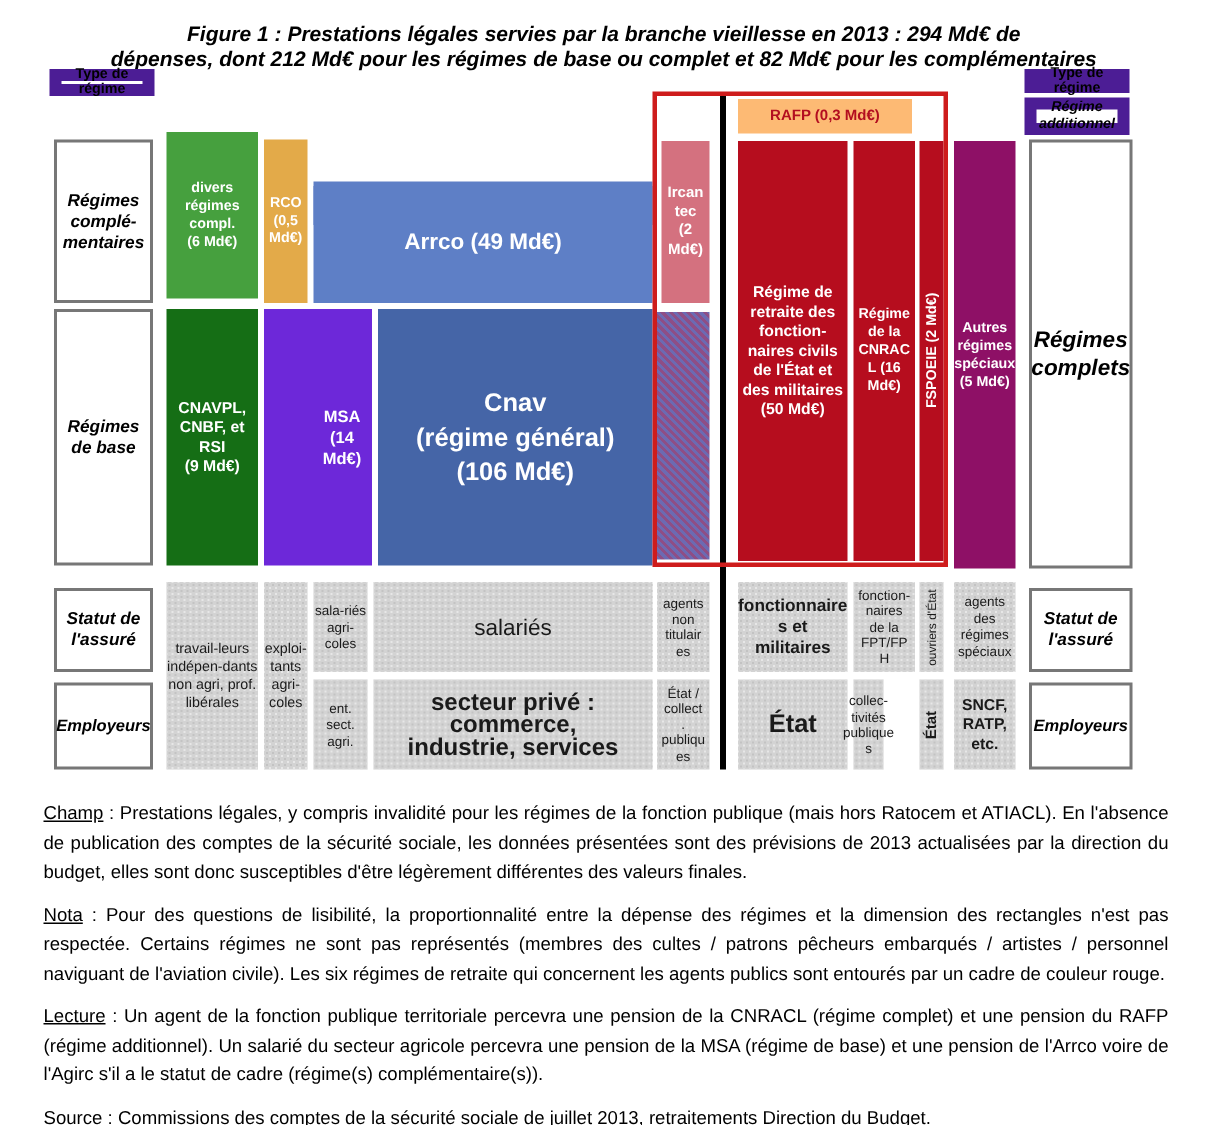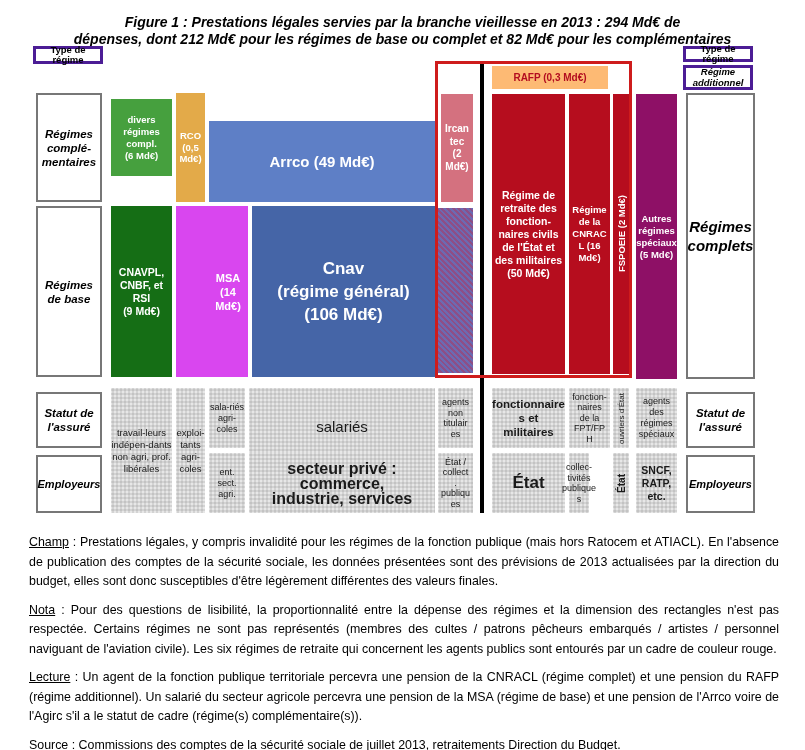--- a/index.html
+++ b/index.html
@@ -5,28 +5,28 @@
   html,body{margin:0;padding:0;background:#fff;}
   #page{position:relative;width:805px;height:750px;background:#fff;
         font-family:"Liberation Sans",sans-serif;color:#000;overflow:hidden;}
   .pre{white-space:pre-line;}
   .abs{position:absolute;box-sizing:border-box;}
   .ctr{display:flex;align-items:center;justify-content:center;text-align:center;}
   .title{left:40px;top:14px;width:725px;font-weight:bold;font-style:italic;
          font-size:14px;line-height:17px;text-align:center;}
   .labelbox{background:#fff;border:2px solid #777;font-weight:bold;font-style:italic;
             font-size:11.5px;line-height:14px;}
-  .typebox{background:#fff;border:3px solid #4c1d95;font-weight:bold;font-size:9.5px;line-height:10.5px;}
+  .typebox{background:#fff;border:8px solid #4c1d95;font-weight:bold;font-size:9.5px;line-height:10.5px;}
   .typebox.it{font-style:italic;}
   .redlabel{color:#e01d1d;font-weight:bold;font-size:11.5px;}
   .blk{color:#fff;font-weight:bold;}
   .green{background:#46a03e;}
   .dkgreen{background:#156e15;}
   .gold{background:#e3aa49;}
-  .dkgold{background:#d946ef;padding-left:32px;}
+  .dkgold{background:#6d28d9;padding-left:32px;}
   .blue{background:#5e7fc6;}
   .dkblue{background:#4565a7;}
   .rose{background:#d4717f;}
   .pink{background:#fdba74;color:#b30e20;}
   .dkred{background:#b60d1e;}
   .purple{background:#8e1066;}
   .hatch{background:repeating-linear-gradient(45deg,#6c6ab2 0px,#6c6ab2 2px,#8e4e86 2px,#8e4e86 4px);}
   .gray{background-color:#d3d3d3;
         background-image:radial-gradient(#c3c3c3 1px,transparent 1px),
                          radial-gradient(#e7e7e7 1px,transparent 1px);
@@ -54,21 +54,21 @@
 
   <div class="abs labelbox ctr pre" style="left:36px;top:93px;width:66px;height:109px;">Régimes
 complé-
 mentaires</div>
   <div class="abs labelbox ctr pre" style="left:36px;top:206px;width:66px;height:171px;">Régimes
 de base</div>
   <div class="abs labelbox ctr pre" style="left:36px;top:392px;width:66px;height:56px;">Statut de
 l'assuré</div>
   <div class="abs labelbox ctr pre" style="left:36px;top:455px;width:66px;height:58px;font-size:11px;">Employeurs</div>
 
-  <div class="abs blk green ctr pre" style="left:111px;top:99px;width:61px;height:77px;font-size:9.5px;line-height:12px;">divers
+  <div class="abs blk green ctr pre" style="left:111px;top:88px;width:61px;height:111px;font-size:9.5px;line-height:12px;">divers
 régimes
 compl.
 (6 Md€)</div>
   <div class="abs blk gold ctr pre" style="left:176px;top:93px;width:29px;height:109px;font-size:9.5px;line-height:11.5px;">RCO
 (0,5
 Md€)</div>
   <div class="abs blk blue ctr" style="left:209px;top:92px;width:226px;height:26px;font-size:15px;margin-top:32px;">Agirc (23 Md€)</div>
   <div class="abs blk blue ctr" style="left:209px;top:121px;width:226px;height:81px;font-size:15px;">Arrco (49 Md€)</div>
   <div class="abs blk rose ctr pre" style="left:441px;top:94px;width:32px;height:108px;font-size:10px;line-height:12.5px;">Ircan
 tec
@@ -116,21 +116,21 @@
 libérales</div>
   <div class="abs gray ctr pre" style="left:176px;top:388px;width:29px;height:125px;font-size:9.5px;line-height:12px;">exploi-
 tants
 agri-
 coles</div>
   <div class="abs gray ctr pre" style="left:209px;top:388px;width:36px;height:60px;font-size:9px;line-height:11px;">sala-riés
 agri-coles</div>
   <div class="abs gray ctr pre" style="left:209px;top:453px;width:36px;height:60px;font-size:9px;line-height:11px;">ent.
 sect.
 agri.</div>
-  <div class="abs gray ctr" style="left:249px;top:388px;width:186px;height:76px;font-size:15px;">salariés</div>
+  <div class="abs gray ctr" style="left:249px;top:388px;width:186px;height:60px;font-size:15px;">salariés</div>
   <div class="abs gray ctr pre" style="left:249px;top:453px;width:186px;height:60px;font-size:16px;line-height:15px;font-weight:bold;">secteur privé : commerce,
 industrie, services</div>
   <div class="abs gray ctr pre" style="left:438px;top:388px;width:35px;height:60px;font-size:9px;line-height:10.5px;">agents
 non
 titulair
 es</div>
   <div class="abs gray ctr pre" style="left:438px;top:453px;width:35px;height:60px;font-size:9px;line-height:10.5px;">État /
 collect
 .
 publiqu

